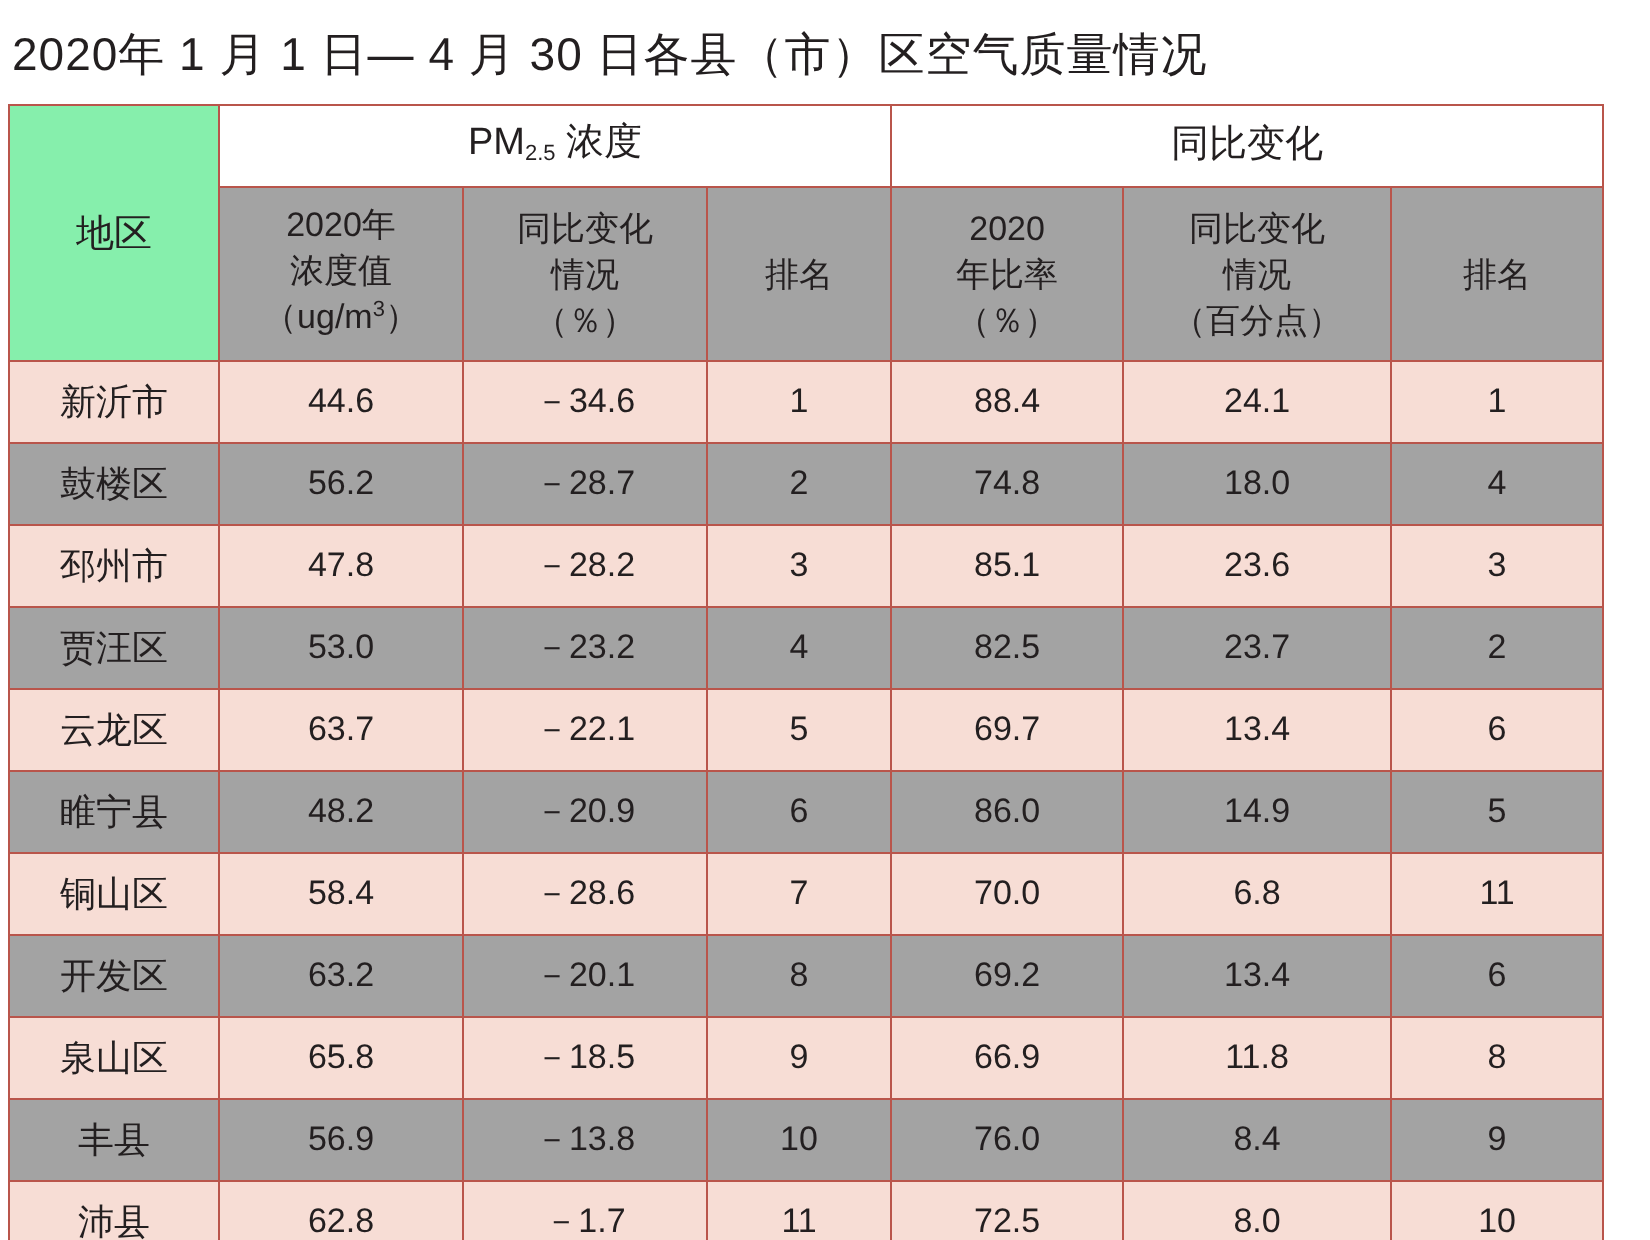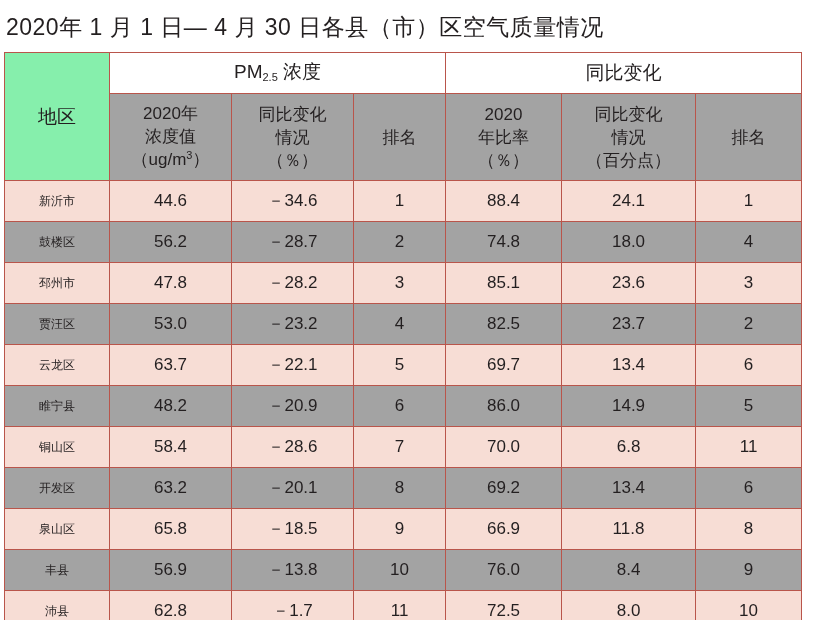--- a/index.html
+++ b/index.html
@@ -81,21 +81,21 @@
     position: relative;
     top: -6px;
   }
   tbody td {
     font-size: 17px;
     height: 38px;
     line-height: 20px;
   }
   tbody tr.odd td { background: #f7ddd5; }
   tbody tr.even td { background: #a3a3a3; }
-  td.region-cell { font-size: 12px; }
+  td.region-cell { font-size: 18px; }
 </style>
 </head>
 <body>
 
 <div class="page">
 
   <div class="doc-title">2020年 1 月 1 日— 4 月 30 日各县（市）区空气质量情况</div>
 
   <table class="air-table">
     <colgroup>

